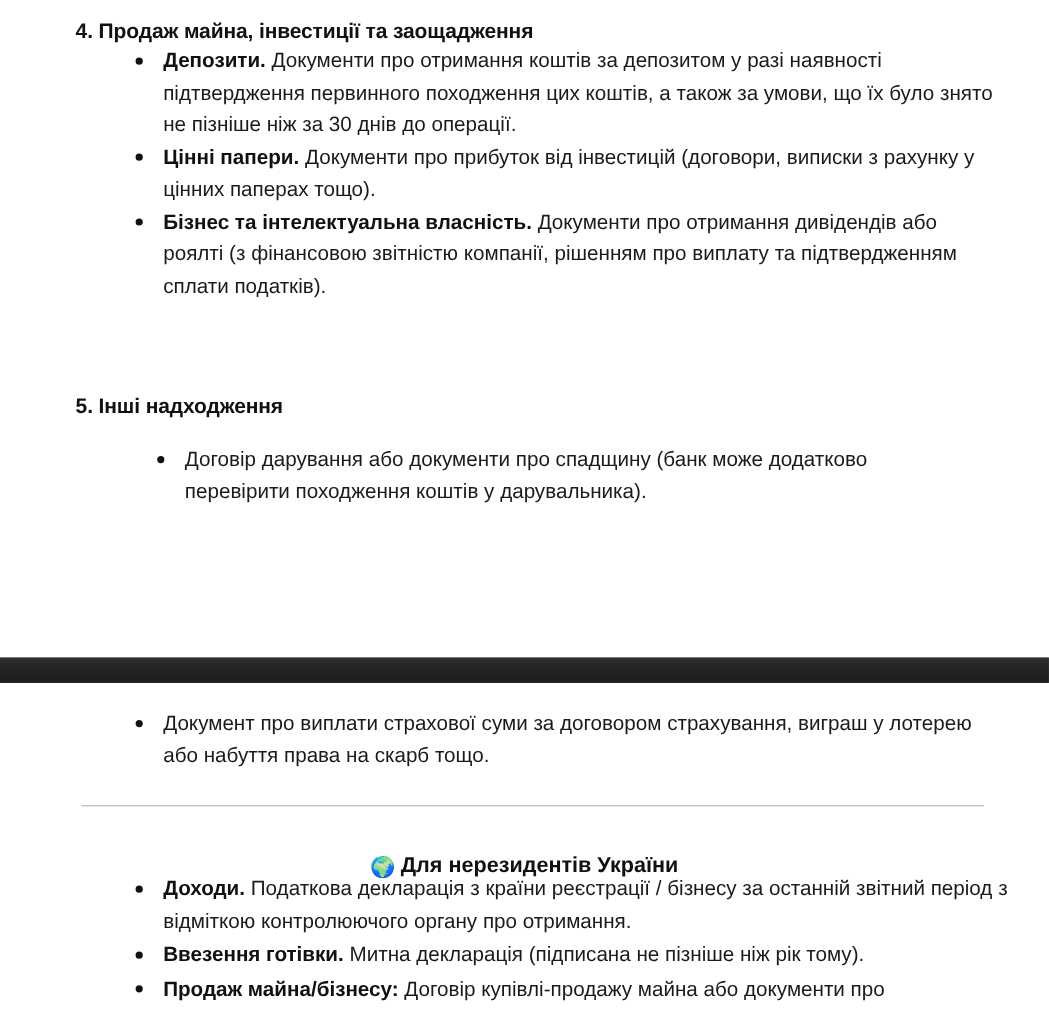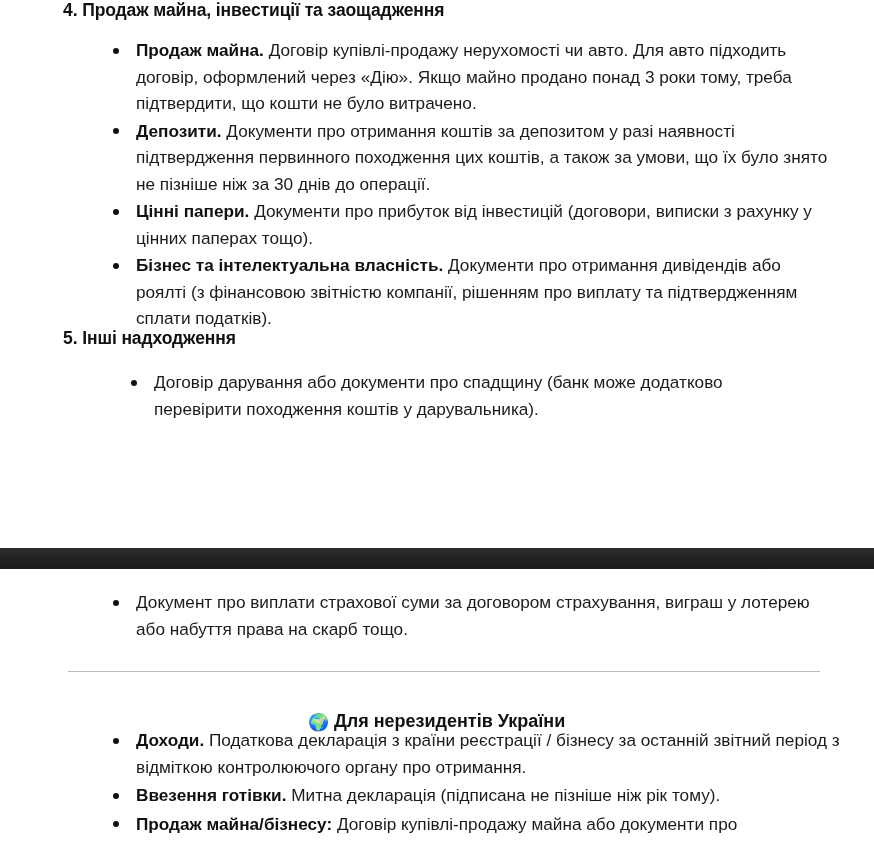--- a/index.html
+++ b/index.html
@@ -70,21 +70,21 @@
   #block-top {
     position: absolute;
     left: 0;
     top: 0;
     width: 874px;
   }
 
   #heading-4 {
     position: absolute;
     left: 63px;
-    top: 0px;
+    top: 16px;
   }
 
   #list-4 {
     position: absolute;
     left: 98px;
     top: 37px;
     width: 730px;
   }
 
   #heading-5 {
@@ -161,23 +161,20 @@
 <body>
 
 <div class="page">
 
   <div id="block-top">
 
     <h2 id="heading-4" class="section-heading">4. Продаж майна, інвестиції та заощадження</h2>
 
     <ul id="list-4" class="bullets">
       <li>
-        <span class="lead">Продаж майна.</span><span> Договір купівлі-продажу нерухомості чи авто. Для авто підходить договір, оформлений через «Дію». Якщо майно продано понад 3 роки тому, треба підтвердити, що кошти не було витрачено.</span>
-      </li>
-      <li>
         <span class="lead">Депозити.</span><span> Документи про отримання коштів за депозитом у разі наявності підтвердження первинного походження цих коштів, а також за умови, що їх було знято не пізніше ніж за 30 днів до операції.</span>
       </li>
       <li>
         <span class="lead">Цінні папери.</span><span> Документи про прибуток від інвестицій (договори, виписки з рахунку у цінних паперах тощо).</span>
       </li>
       <li>
         <span class="lead">Бізнес та інтелектуальна власність.</span><span> Документи про отримання дивідендів або роялті (з фінансовою звітністю компанії, рішенням про виплату та підтвердженням сплати податків).</span>
       </li>
     </ul>
 

